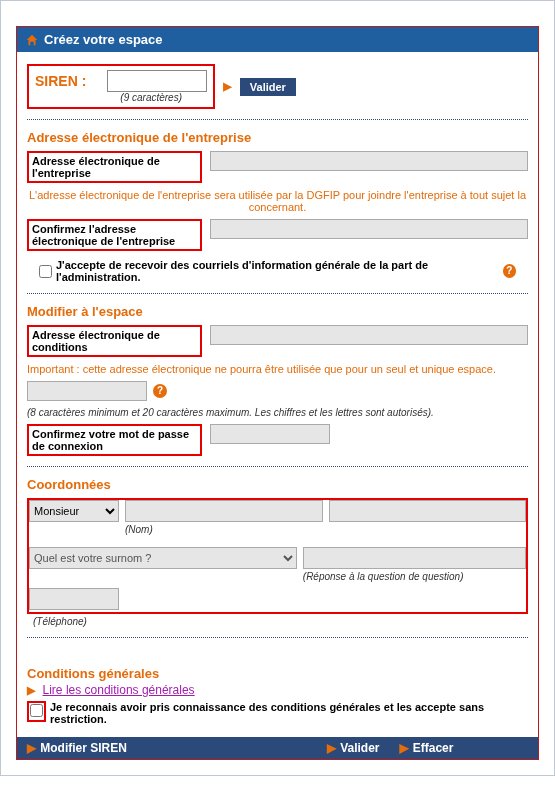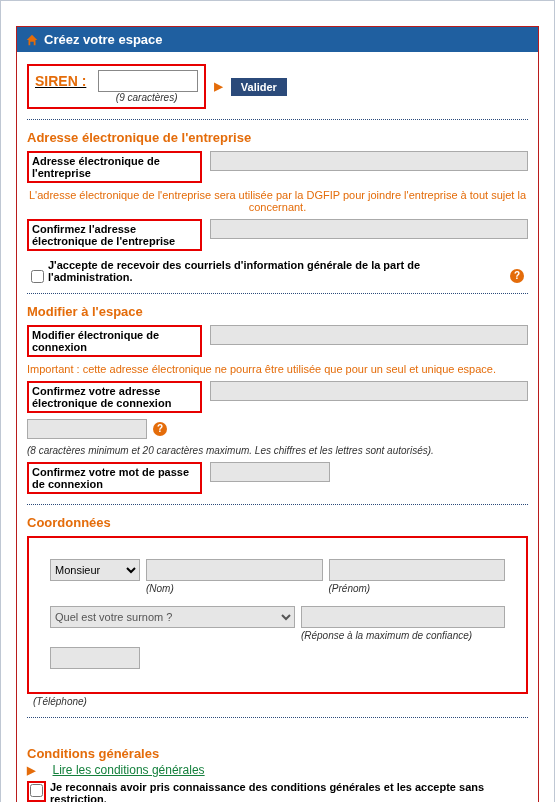--- a/index.html
+++ b/index.html
@@ -24,26 +24,26 @@
   .field-row { display: flex; align-items: flex-start; gap: 8px; margin: 6px 0; }
   .field-label { width: 175px; font-weight: bold; color: #000; font-size: 11px; }
   .field-label.red { border: 2px solid #e70000; padding: 2px 3px; }
   .field-input { flex: 1; }
   .field-input input[type=text], .field-input input[type=password] { width: 100%; height: 20px; background: #e6e6e6; border: 1px solid #aaa; }
   .field-input.short input { width: 120px; }
   .info-text { color: #e46c0a; text-align: center; font-size: 11px; margin: 4px 0; }
   .info-text-left { color: #e46c0a; font-size: 11px; margin: 4px 0; }
   .pw-hint { font-style: italic; color: #333; font-size: 10px; margin-top:2px;}
   .help-icon { display: inline-block; width: 14px; height: 14px; border-radius: 50%; background: #e46c0a; color: #fff; text-align: center; line-height: 14px; font-weight: bold; font-size: 10px; }
-  .checkbox-row { font-weight: bold; font-size: 11px; margin: 8px 4px; display:flex; align-items:flex-end; gap:4px; }
-  .coord-box { border: 2px solid #e70000; padding: 21px; }
+  .checkbox-row { font-weight: bold; font-size: 11px; margin: 8px 12px; display:flex; align-items:center; gap:4px; }
+  .coord-box { border: 2px solid #e70000; padding: 0; }
   .coord-row { display: flex; gap: 6px; margin-bottom: 2px; }
   .coord-row select, .coord-row input[type=text] { height: 22px; background: #e6e6e6; border: 1px solid #aaa; font-size:11px; }
   .sub-label { font-style: italic; color: #333; font-size: 10px; text-align: left; }
-  .link-conditions { color: #15803d; text-decoration: underline; font-size: 12px; margin-left: 14px; }
+  .link-conditions { color: #a21caf; text-decoration: underline; font-size: 12px; margin-left: 4px; }
   .cond-check-row { font-weight: bold; font-size: 11px; margin: 4px 0; display:flex; align-items:flex-start; gap:4px;}
   .cond-check-box { border: 2px solid #e70000; padding: 1px; }
   .footer-bar { background: #2b4a7a; color: #fff; display: flex; align-items: center; padding: 4px 0; font-size: 12px; font-weight: bold; }
   .footer-seg { display:flex; align-items:center; gap:4px; padding: 0 10px; }
   .footer-arrow { color: #e46c0a; }
   .spacer { flex: 0 0 180px; }
 </style>
 </head>
 <body>
 
@@ -56,21 +56,21 @@
           <svg viewBox="0 0 16 16" width="14" height="14">
               <path fill="#e46c0a" d="M8 2 L14 8 L12 8 L12 14 L10 14 L10 10 L6 10 L6 14 L4 14 L4 8 L2 8 Z"></path>
             </svg>
         </span>
         <span>Créez votre espace</span>
       </div>
       <div class="panel-body">
 
         <div class="siren-row">
           <div class="siren-block" style="display:inline-block;">
-            <div style="display:flex;align-items:center;gap:12px;text-decoration:underline;">
+            <div style="display:flex;align-items:center;gap:21px;">
               <span class="siren-label">SIREN :</span>
               <input type="text" class="siren-input" style="">
             </div>
             <div class="hint-small" style="margin-left:60px;">(9 caractères)</div>
           </div>
           <span class="arrow">▶</span>
           <button class="btn-validate">Valider</button>
         </div>
 
         <hr class="dotted-sep">
@@ -91,28 +91,24 @@
           <input type="checkbox" style="">
           <span>J'accepte de recevoir des courriels d'information générale de la part de l'administration.</span>
           <span class="help-icon">?</span>
         </div>
 
         <hr class="dotted-sep">
 
         <div class="section-title">Modifier à l'espace</div>
 
         <div class="field-row">
-          <div class="field-label red">Modifier électronique de connexion</div>
+          <div class="field-label red">Adresse électronique de conditions</div>
           <div class="field-input"><input type="text" style=""></div>
         </div>
         <div class="info-text-left">Important : cette adresse électronique ne pourra être utilisée que pour un seul et unique espace.</div>
-        <div class="field-row">
-          <div class="field-label red">Confirmez votre adresse électronique de connexion</div>
-          <div class="field-input"><input type="text" style=""></div>
-        </div>
 
         <div class="field-row">
           <div class="field-input short" style="display:flex;align-items:center;gap:6px;">
             <input type="password" style="">
             <span class="help-icon">?</span>
           </div>
         </div>
         <div class="pw-hint">(8 caractères minimum et 20 caractères maximum. Les chiffres et les lettres sont autorisés).</div>
         <div class="field-row">
           <div class="field-label red">Confirmez votre mot de passe de connexion</div>
@@ -127,31 +123,30 @@
           <div class="coord-row">
             <select style="width:90px;">
               <option>Monsieur</option>
             </select>
             <input type="text" style="flex: 1 1 0%;">
             <input type="text" style="flex: 1 1 0%;">
           </div>
           <div class="coord-row">
             <div style="width:90px;"></div>
             <div style="flex:1;" class="sub-label">(Nom)</div>
-            <div style="flex:1;" class="sub-label">(Prénom)</div>
           </div>
           <div class="coord-row" style="margin-top:12px;">
             <select style="flex:1.2;color:#555;">
               <option>Quel est votre surnom ?</option>
             </select>
             <input type="text" style="flex: 1 1 0%;">
           </div>
           <div class="coord-row">
             <div style="flex:1.2;"></div>
-            <div style="flex:1;" class="sub-label">(Réponse à la maximum de confiance)</div>
+            <div style="flex:1;" class="sub-label">(Réponse à la question de question)</div>
           </div>
           <div class="coord-row" style="margin-top:6px;">
             <input type="text" style="width: 90px;">
           </div>
         </div>
         <div class="sub-label" style="text-align:left;margin-left:6px;margin-top:2px;">(Téléphone)</div>
 
         <hr class="dotted-sep">
 
         <div class="section-title" style="margin-bottom:2px;margin-top:28px;">Conditions générales</div>

